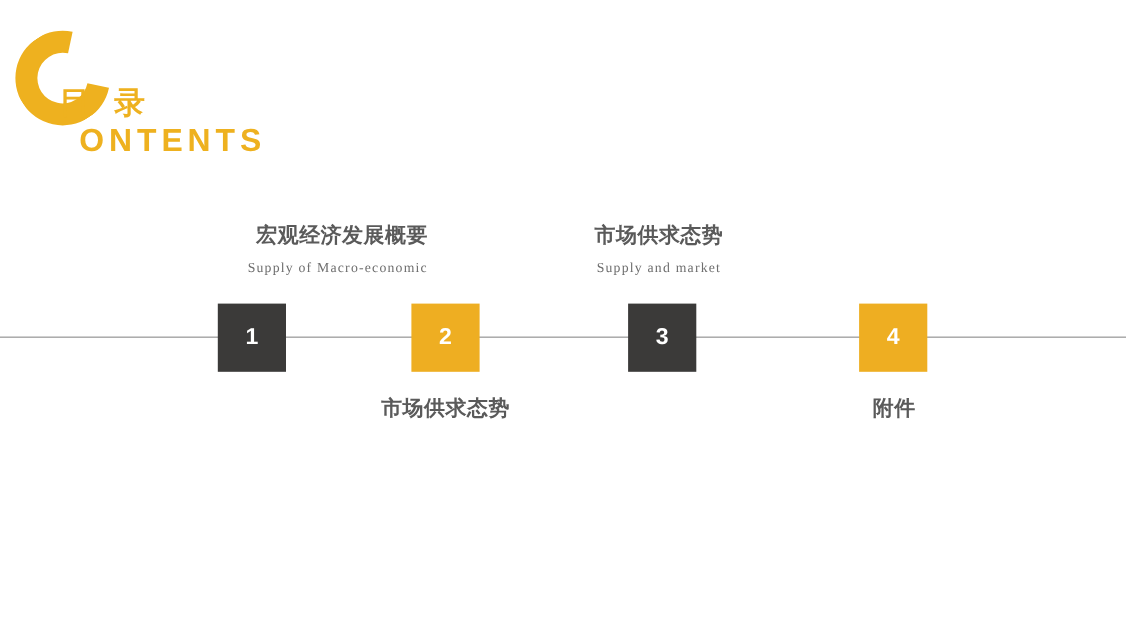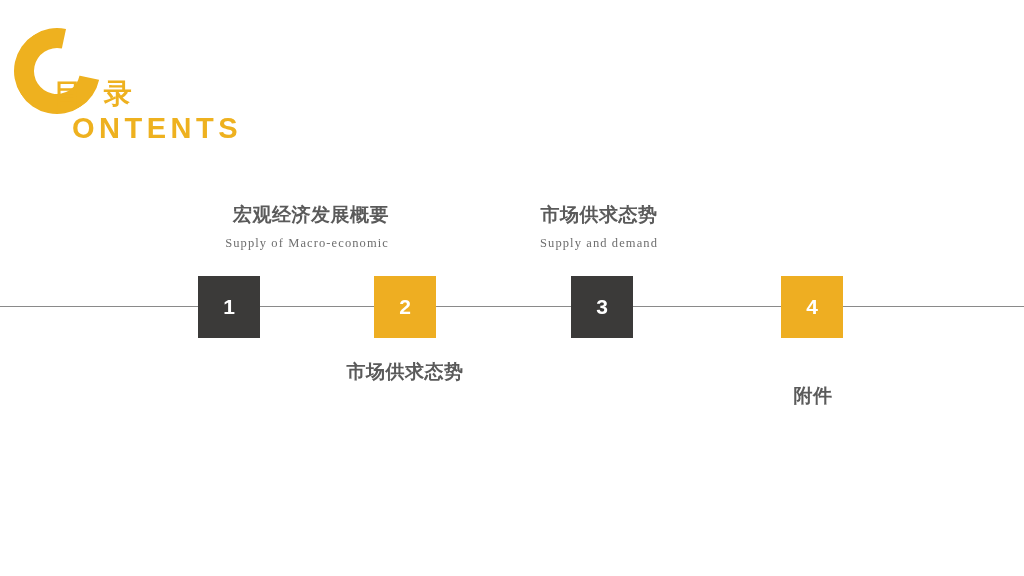--- a/index.html
+++ b/index.html
@@ -127,18 +127,18 @@
 <div id="timeline-labels">
     <div class="label above" style="left: 69px; text-align: right;">
       <div class="cn">宏观经济发展概要</div>
       <div class="en">Supply of Macro-economic</div>
     </div>
     <div class="label below" style="left: 245px;">
       <div class="cn">市场供求态势</div>
     </div>
     <div class="label above" style="left: 439px;">
       <div class="cn">市场供求态势</div>
-      <div class="en">Supply and demand</div>
+      <div class="en">Supply and market</div>
     </div>
-    <div class="label below" style="left: 653px; margin-top: 24px;">
+    <div class="label below" style="left: 653px;">
       <div class="cn">附件</div>
     </div>
   </div>
 
 </body></html>

